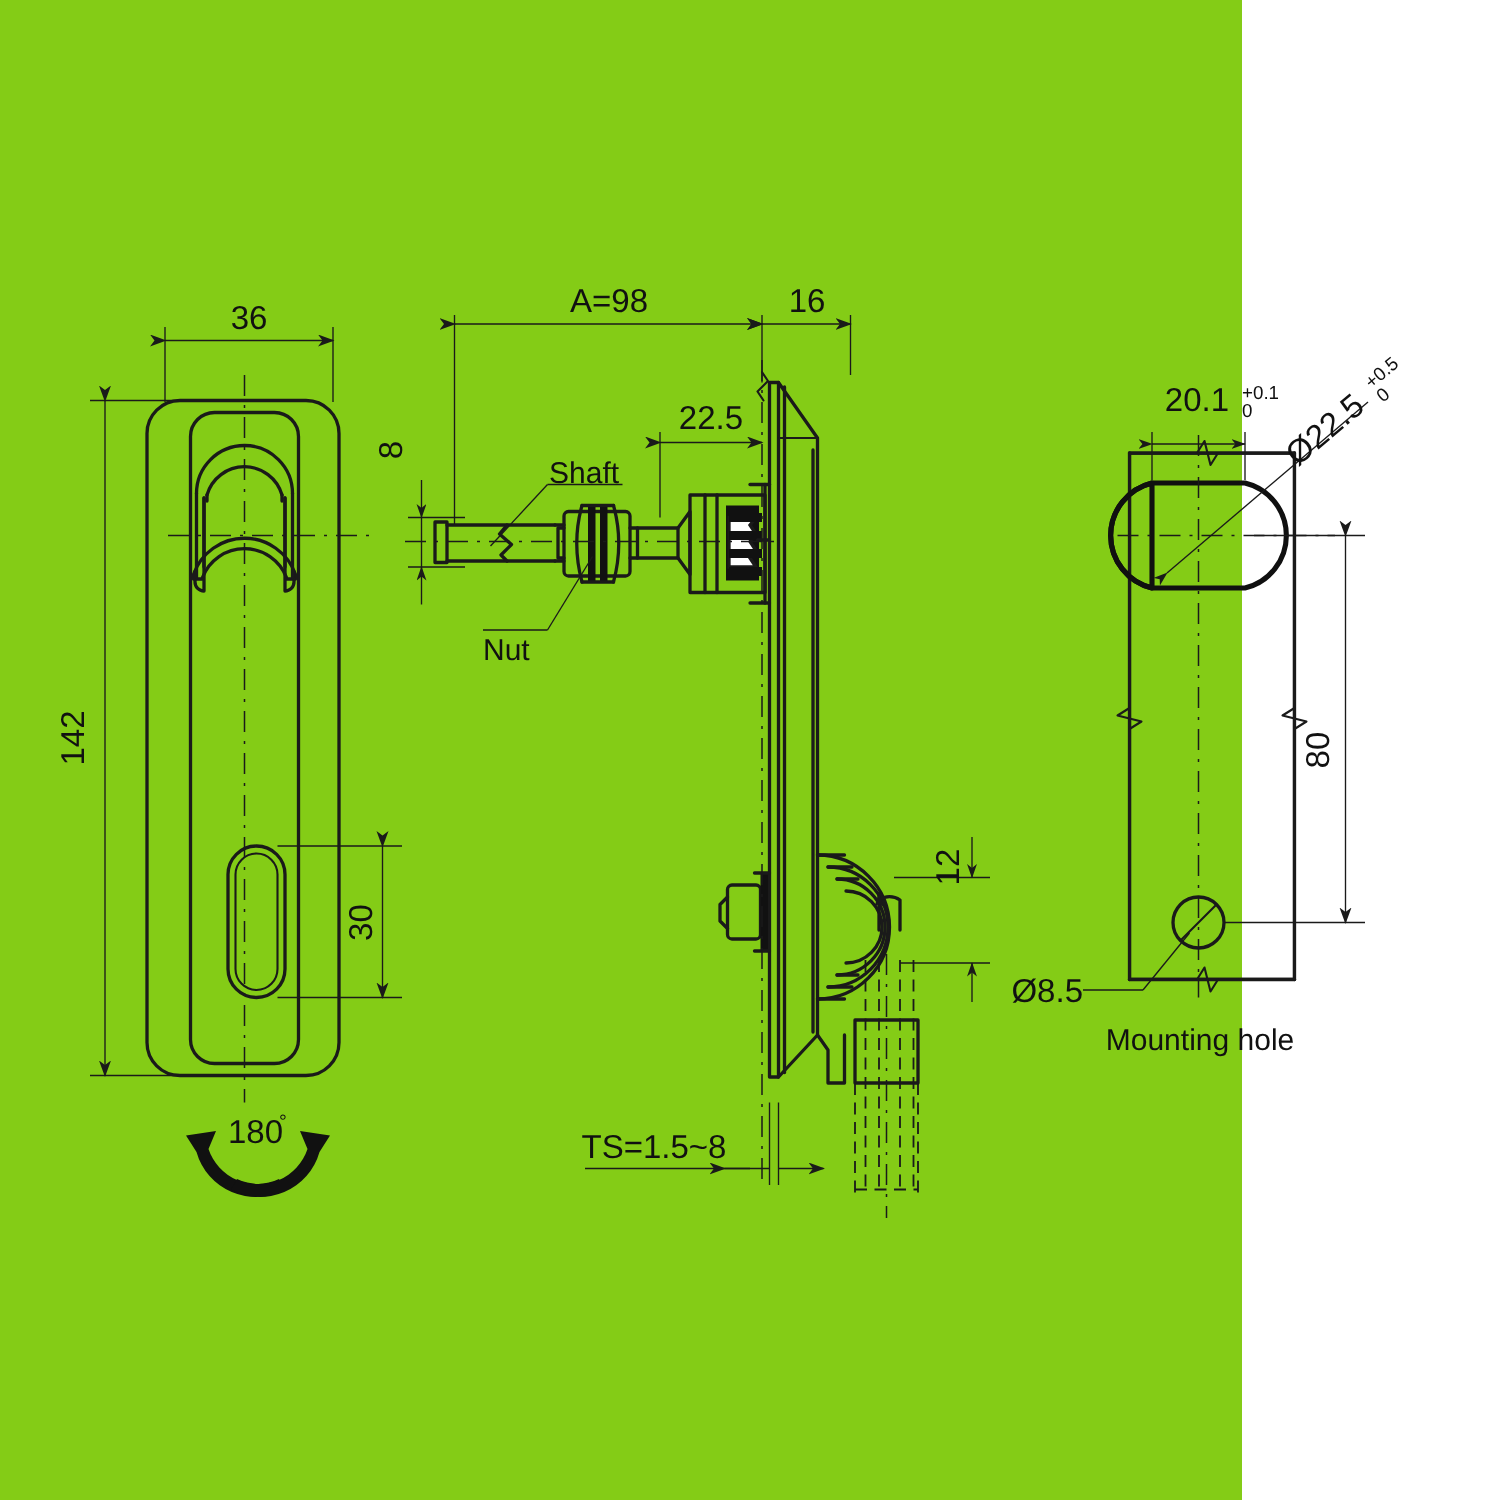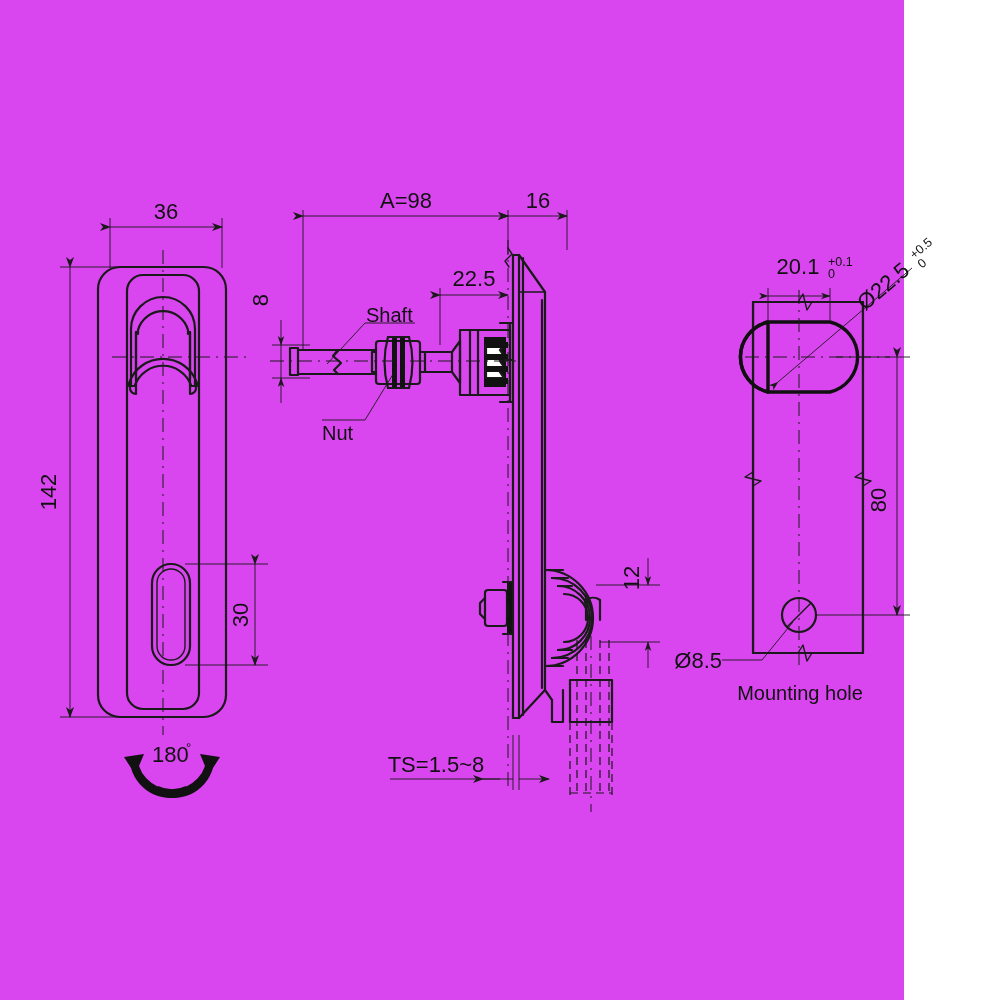--- a/index.html
+++ b/index.html
@@ -1,21 +1,21 @@
 <!DOCTYPE html>
 <html><head>
 <meta charset="utf-8">
 <title>Cabinet Lock Technical Drawing</title>
 <style>
   html,body{margin:0;padding:0;background:#ffffff;}
   body{
     width:1000px;height:1000px;overflow:hidden;
     font-family:"Liberation Sans","DejaVu Sans",sans-serif;
   }
-  #sheet{position:relative;width:904px;height:1000px;background:#d946ef;}
+  #sheet{position:relative;width:828px;height:1000px;background:#84cc16;}
   svg#drawing{position:absolute;left:0;top:0;width:1000px;height:1000px;display:block;}
   .solid{fill:none;stroke:#1a1a1a;stroke-width:2.2;stroke-linecap:round;stroke-linejoin:round;}
   .solid-thin{fill:none;stroke:#1a1a1a;stroke-width:1.4;stroke-linecap:round;stroke-linejoin:round;}
   .heavy{fill:none;stroke:#101010;stroke-width:3.4;stroke-linecap:round;stroke-linejoin:round;}
   .dim{fill:none;stroke:#1a1a1a;stroke-width:0.9;}
   .ext{fill:none;stroke:#1a1a1a;stroke-width:0.9;}
   .center{fill:none;stroke:#1a1a1a;stroke-width:1.0;stroke-dasharray:14 6 2 6;}
   .hidden{fill:none;stroke:#1a1a1a;stroke-width:1.2;stroke-dasharray:8 5;}
   .fillblk{fill:#111;stroke:none;}
   .fillwht{fill:#fff;stroke:#1a1a1a;stroke-width:2.2;}

